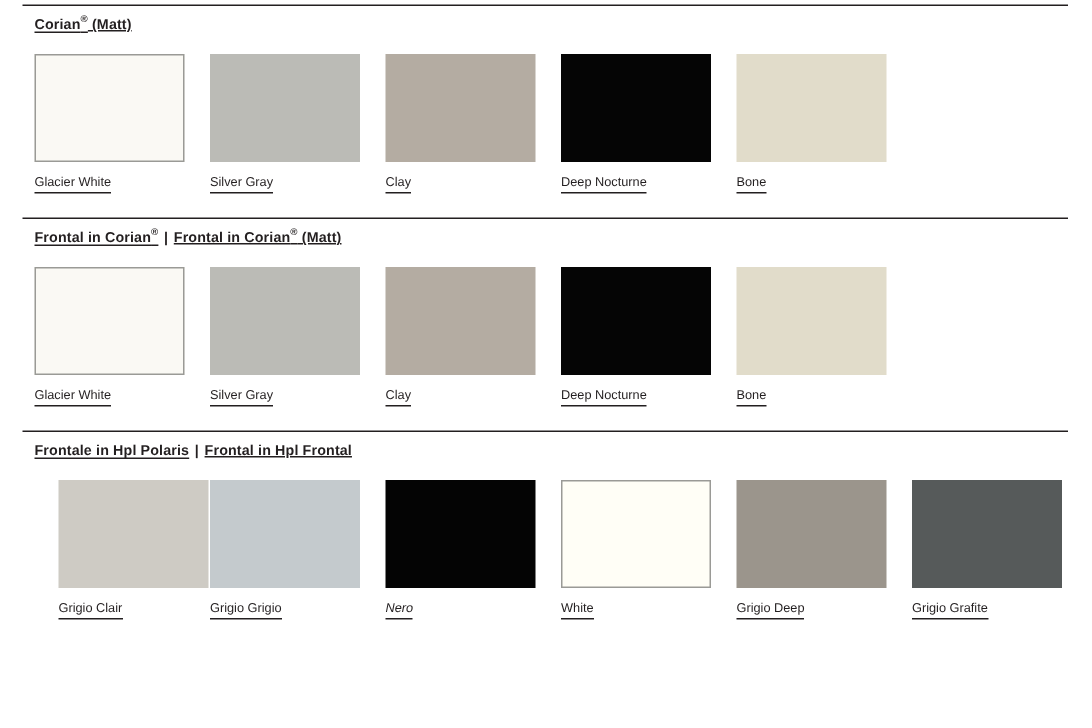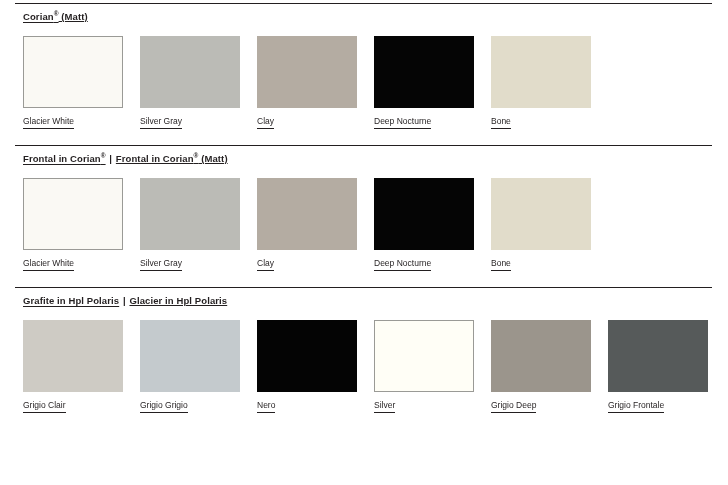--- a/index.html
+++ b/index.html
@@ -148,41 +148,41 @@
           <div><span class="swatch-label">Deep Nocturne</span></div>
         </div>
         <div class="swatch-cell" style="left: 468px;">
           <div class="swatch-chip" style="background: rgb(225, 220, 202); width: 100px; height: 72px;"></div>
           <div><span class="swatch-label">Bone</span></div>
         </div>
       </div>
     </div>
     <div class="section" style="top: 287px;">
       <div class="section-rule" style="background: rgb(35, 31, 32);"></div>
-      <div class="section-title"><span class="u">Grafite in Hpl Polaris</span> <span class="sep">|</span> <span class="tail">Glacier in Hpl Polaris</span></div>
+      <div class="section-title"><span class="u">Frontale in Hpl Polaris</span> <span class="sep">|</span> <span class="tail">Frontal in Hpl Frontal</span></div>
       <div class="swatch-row">
-        <div class="swatch-cell" style="left: 0px;">
+        <div class="swatch-cell" style="left: 16px;">
           <div class="swatch-chip" style="background: rgb(206, 203, 196); width: 100px; height: 72px;"></div>
           <div><span class="swatch-label">Grigio Clair</span></div>
         </div>
         <div class="swatch-cell" style="left: 117px;">
           <div class="swatch-chip" style="background: rgb(196, 202, 205); width: 100px; height: 72px;"></div>
           <div><span class="swatch-label">Grigio Grigio</span></div>
         </div>
-        <div class="swatch-cell" style="left: 234px;">
+        <div class="swatch-cell" style="left: 234px; font-style: italic;">
           <div class="swatch-chip" style="background: rgb(4, 4, 4); width: 100px; height: 72px;"></div>
           <div><span class="swatch-label">Nero</span></div>
         </div>
         <div class="swatch-cell" style="left: 351px;">
           <div class="swatch-chip bordered" style="background: rgb(255, 254, 246); width: 100px; height: 72px;"></div>
-          <div><span class="swatch-label">Silver</span></div>
+          <div><span class="swatch-label">White</span></div>
         </div>
         <div class="swatch-cell" style="left: 468px;">
           <div class="swatch-chip" style="background: rgb(155, 149, 140); width: 100px; height: 72px;"></div>
           <div><span class="swatch-label">Grigio Deep</span></div>
         </div>
         <div class="swatch-cell" style="left: 585px;">
           <div class="swatch-chip" style="background: rgb(86, 90, 90); width: 100px; height: 72px;"></div>
-          <div><span class="swatch-label">Grigio Frontale</span></div>
+          <div><span class="swatch-label">Grigio Grafite</span></div>
         </div>
       </div>
     </div>
   </div>
 
 </body></html>

